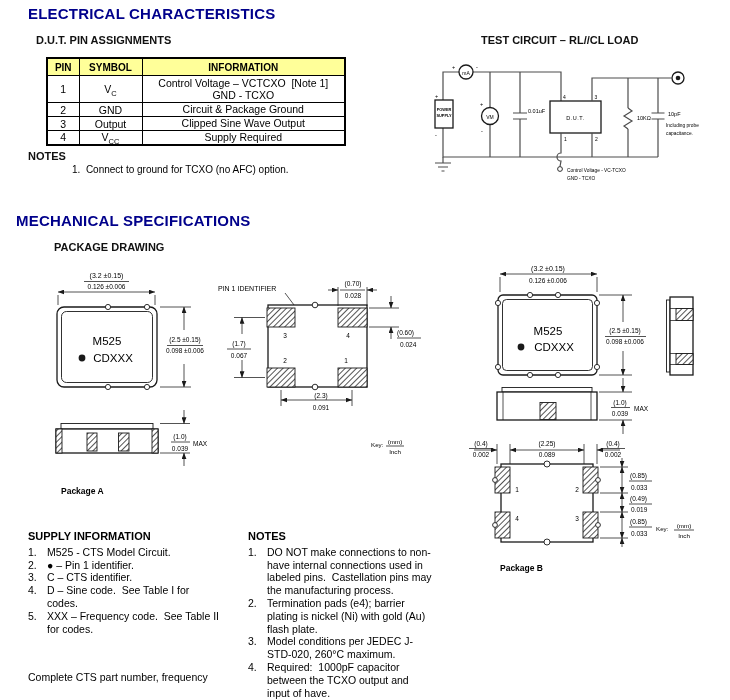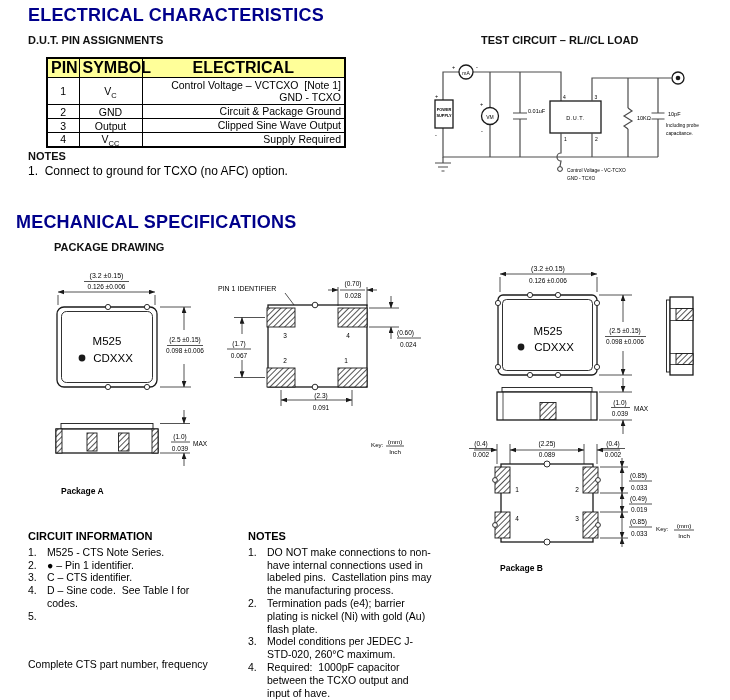--- a/index.html
+++ b/index.html
@@ -1,27 +1,27 @@
 <!DOCTYPE html>
 <html><head>
 <meta charset="utf-8">
 <style>
   html,body{margin:0;padding:0;background:#fff;}
   .page{position:relative;width:730px;height:700px;background:#fff;overflow:hidden;
         font-family:"Liberation Sans",sans-serif;color:#000;}
   .abs{position:absolute;}
-  .h-navy{color:#00008B;font-weight:bold;font-size:18px;letter-spacing:0.2px;}
+  .h-navy{color:#00008B;font-weight:bold;font-size:15px;letter-spacing:0.2px;}
   .subhead{font-weight:bold;font-size:11px;color:#111;}
-  .bodytxt{font-size:12px;}
+  .bodytxt{font-size:10px;margin-left:44px;}
   
   table.pintable{border-collapse:collapse;border:2px solid #000;table-layout:fixed;}
   table.pintable th,table.pintable td{border:1px solid #000;font-size:10.5px;padding:0 3px;vertical-align:middle;}
-  table.pintable th{background:#FFFF99;font-weight:bold;font-size:16px;height:16px;}
+  table.pintable th{background:#FFFF99;font-weight:bold;font-size:10px;height:16px;}
   td.c{text-align:center;}
-  td.d{text-align:right;padding-left:5px;white-space:pre-wrap;line-height:12.5px;}
+  td.d{text-align:center;padding-left:5px;white-space:pre-wrap;line-height:12.5px;}
   .sub{font-size:7.5px;position:relative;top:2.5px;}
   
   .col{position:absolute;font-size:10.5px;line-height:12.8px;}
   .coltitle{font-weight:bold;font-size:11px;margin-bottom:3px;}
   .li{display:flex;}
   .li .num{width:19px;flex:none;}
   .li .lt div{white-space:pre-wrap;}
   .footerp{margin-top:10px;white-space:pre-wrap;}
   .notew{white-space:pre-wrap;}
   
@@ -278,33 +278,33 @@
 
       <text class="t6" x="656" y="531">Key:</text>
       <text class="t6 mid" x="684" y="527.5">(mm)</text>
       <path class="dim" d="M674,530 L694,530"></path>
       <text class="t6 mid" x="684" y="538">Inch</text>
       <text class="pkglabel" x="500" y="571">Package B</text>
     </g>
   </svg>
 
   <div class="abs h-navy" style="left:28px;top:5px;">ELECTRICAL CHARACTERISTICS</div>
-  <div class="abs subhead" style="left:28px;top:34px;">D.U.T. PIN ASSIGNMENTS</div>
+  <div class="abs subhead" style="left:36px;top:34px;">D.U.T. PIN ASSIGNMENTS</div>
 
   <table class="pintable abs" style="left:46px;top:57px;width:298px;">
     <colgroup>
         <col style="width:32px">
         <col style="width:63px">
         <col style="width:203px">
       </colgroup>
     <thead>
       <tr>
         <th>PIN</th>
         <th>SYMBOL</th>
-        <th>ELECTRICAL</th>
+        <th>INFORMATION</th>
       </tr>
     </thead>
     <tbody>
       <tr style="height:27px;">
         <td class="c">1</td>
         <td class="c"><span>V</span><span class="sub">C</span></td>
         <td class="d"><div>Control Voltage – VCTCXO  [Note 1]</div><div>GND - TCXO</div></td>
       </tr>
       <tr style="height:14px;">
         <td class="c">2</td>
@@ -326,25 +326,25 @@
 
   <div class="abs subhead" style="left:28px;top:150px;">NOTES</div>
   <div class="abs bodytxt notew" style="left:28px;top:164px;">1.  Connect to ground for TCXO (no AFC) option.</div>
 
   <div class="abs subhead" style="left:437px;top:34px;margin-left:44px;">TEST CIRCUIT – RL//CL LOAD</div>
 
   <div class="abs h-navy" style="left:16px;top:212px;">MECHANICAL SPECIFICATIONS</div>
   <div class="abs subhead" style="left:38px;top:241px;padding-left:16px;">PACKAGE DRAWING</div>
 
   <div class="col" style="left:28px;top:530px;width:215px;">
-    <div class="coltitle">CIRCUIT INFORMATION</div>
+    <div class="coltitle">SUPPLY INFORMATION</div>
     <div class="li">
         <span class="num">1.</span>
         <div class="lt">
-          <div>M525 - CTS Note Series.</div>
+          <div>M525 - CTS Model Circuit.</div>
         </div>
       </div>
     <div class="li">
         <span class="num">2.</span>
         <div class="lt">
           <div>● – Pin 1 identifier.</div>
         </div>
       </div>
     <div class="li">
         <span class="num">3.</span>
@@ -354,20 +354,24 @@
       </div>
     <div class="li">
         <span class="num">4.</span>
         <div class="lt">
           <div>D – Sine code.  See Table I for</div>
           <div>codes.</div>
         </div>
       </div>
     <div class="li">
         <span class="num">5.</span>
+        <div class="lt">
+          <div>XXX – Frequency code.  See Table II</div>
+          <div>for codes.</div>
+        </div>
       </div>
     <div class="footerp">
       <div>Complete CTS part number, frequency</div>
       
       
     </div>
   </div>
 
   <div class="col" style="left:248px;top:530px;width:225px;">
     <div class="coltitle">NOTES</div>

